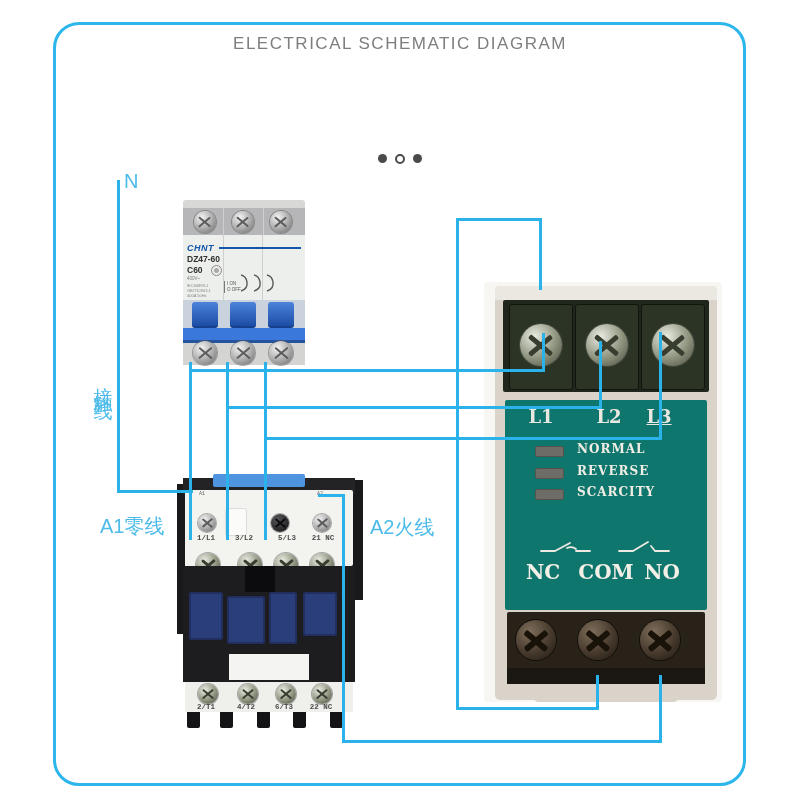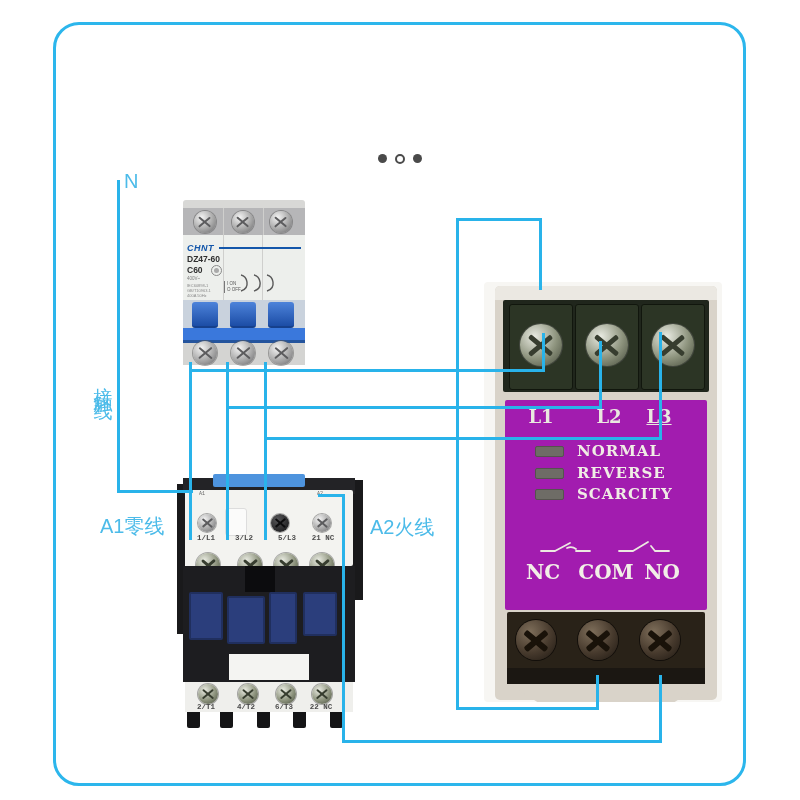--- a/index.html
+++ b/index.html
@@ -71,40 +71,41 @@
   .ctr-strip{position:absolute;left:46px;top:88px;width:80px;height:26px;background:#f4f4f2;}
   .ctr-bot{position:absolute;left:2px;top:208px;width:168px;height:30px;background:#efefec;}
   .foot{position:absolute;top:238px;width:13px;height:16px;background:#141416;border-radius:0 0 2px 2px;}
   
   .rly{position:absolute;left:487px;top:282px;width:233px;height:422px;z-index:2;}
   .rly-rail{position:absolute;left:-3px;top:0;width:238px;height:420px;background:#f7f6f3;border-radius:4px;}
   .rly-house{position:absolute;left:8px;top:4px;width:222px;height:414px;background:#d9d3c9;border-radius:5px;}
   .rly-topband{position:absolute;left:0;top:0;width:222px;height:14px;background:#ebe8e2;border-radius:5px 5px 0 0;}
   .rly-tblock{position:absolute;left:8px;top:14px;width:206px;height:92px;background:#20261c;border-radius:2px;}
   .rly-mod{position:absolute;top:4px;width:62px;height:84px;background:#2c3525;border:1px solid #11160d;border-radius:3px;}
-  .rly-panel{position:absolute;left:10px;top:114px;width:202px;height:210px;background:#a21caf;border-radius:2px;}
+  .rly-panel{position:absolute;left:10px;top:114px;width:202px;height:210px;background:#0f766e;border-radius:2px;}
   .rly-L{position:absolute;top:6px;width:40px;text-align:center;font-family:"DejaVu Serif","Liberation Serif",serif;
          font-weight:bold;font-size:18px;color:#eae8e0;}
   .rly-led{position:absolute;left:30px;width:27px;height:9px;background:#6e6c66;border:1px solid #55534e;border-radius:2px;}
   .rly-st{position:absolute;left:72px;font-family:"DejaVu Serif","Liberation Serif",serif;font-weight:bold;
-          font-size:15px;letter-spacing:1px;color:#f0ede5;}
+          font-size:12px;letter-spacing:1px;color:#f0ede5;}
   .rly-out{position:absolute;top:160px;font-family:"DejaVu Serif","Liberation Serif",serif;font-weight:bold;
            font-size:20px;color:#f2efe7;text-align:center;}
   .rly-recess{position:absolute;left:12px;top:326px;width:198px;height:72px;background:#292218;border-radius:2px;}
   .rly-recess-sh{position:absolute;left:0;top:56px;width:198px;height:16px;background:#1b1712;}
   .rly-trap{position:absolute;left:10px;top:398px;width:202px;height:18px;background:#d9d3c9;
             clip-path:polygon(2% 0,98% 0,84% 100%,16% 100%);}
 </style>
 </head>
 <body>
 
 <div id="canvas">
 
   <div class="frame"></div>
 
+  <div class="subtitle">ELECTRICAL SCHEMATIC DIAGRAM</div>
   <div class="dots">
     <span class="dot"></span><span class="dot hollow"></span><span class="dot"></span>
   </div>
 
   <div class="brk">
     <div class="brk-cap"></div>
     <div class="brk-top">
       <div class="brk-div" style="left:40px;"></div>
       <div class="brk-div" style="left:80px;"></div>
       <div class="screw" style="left:11px;top:3px;width:22px;height:22px;"></div>

